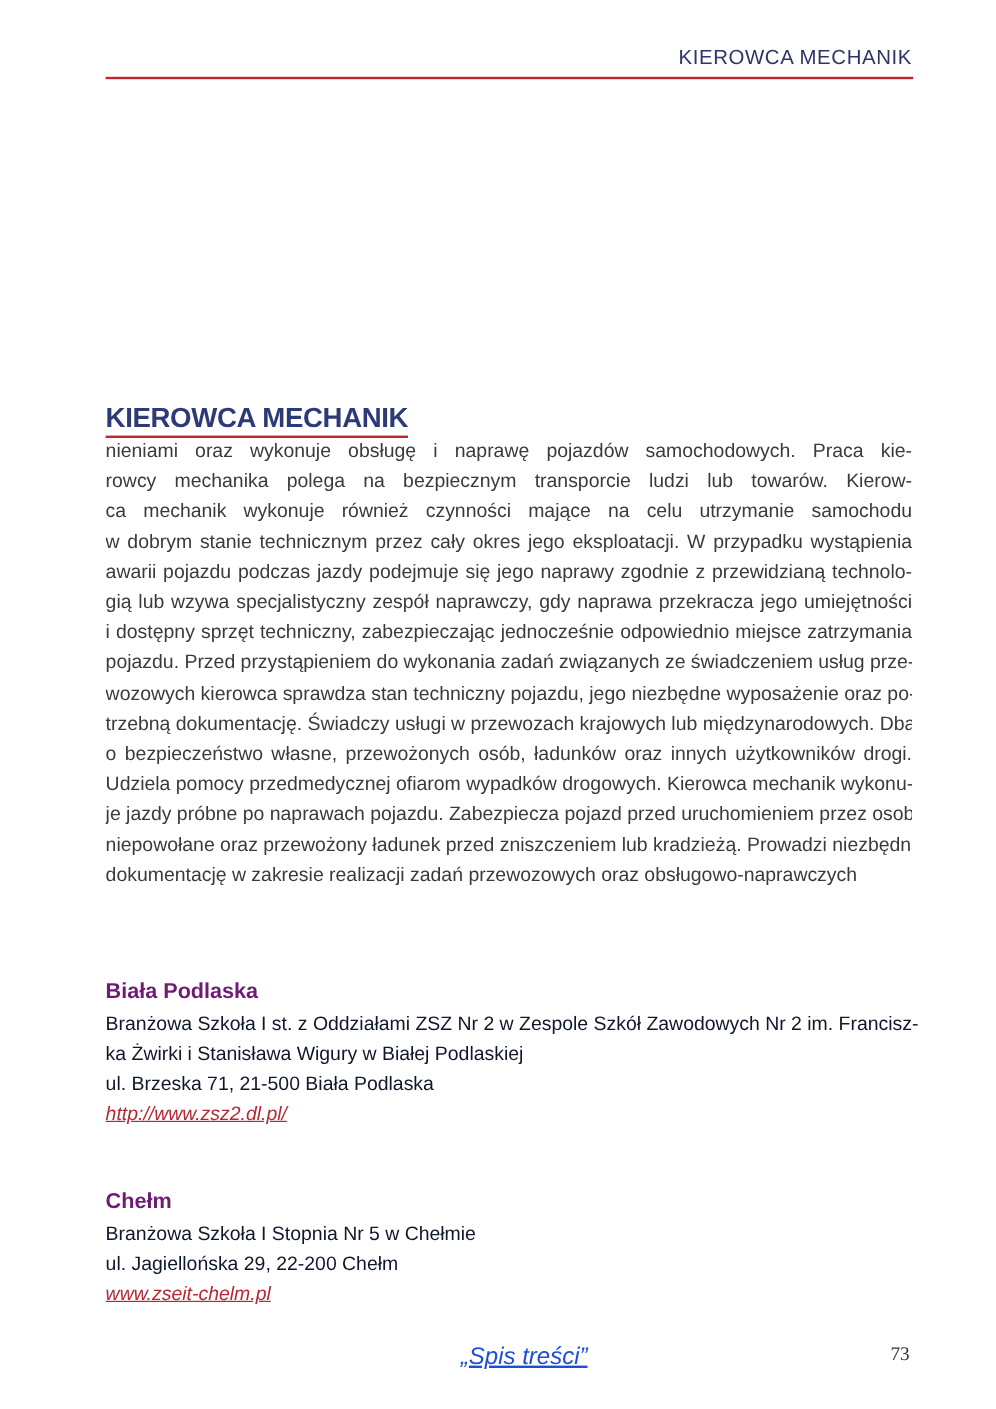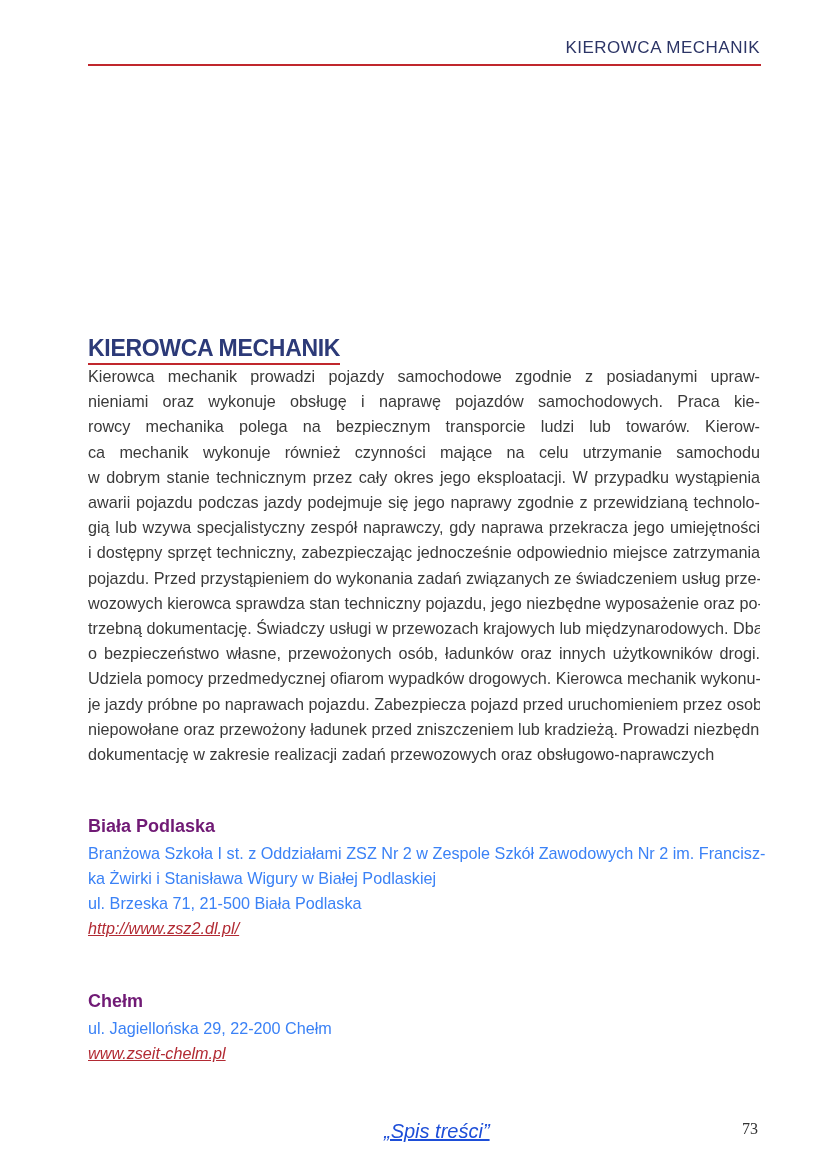--- a/index.html
+++ b/index.html
@@ -10,37 +10,36 @@
   .head-rule { position: absolute; left: 88px; top: 64px; width: 673px; height: 2px; background: #c0272d; }
   .section-title { position: absolute; left: 88px; top: 334px; font-size: 23px; font-weight: bold;
                    color: #2c3a78; letter-spacing: -0.3px; padding-bottom: 1px;
                    border-bottom: 2px solid #c0272d; line-height: 28px; }
   .body-text { position: absolute; left: 88px; top: 364px; width: 672px; font-size: 16.2px;
                line-height: 25.2px; color: #3a3a3a; }
   .body-text .ln { display: block; text-align: justify; text-align-last: justify; white-space: nowrap; overflow: hidden; }
   .body-text .ln.last { text-align-last: left; }
   .block { position: absolute; left: 88px; width: 672px; }
   .city { font-size: 18px; font-weight: bold; color: #701a75; line-height: 24px; margin-bottom: 3px; }
-  .line { font-size: 16.2px; line-height: 25px; color: #3b82f6; white-space: nowrap; }
+  .line { font-size: 16.2px; line-height: 25px; color: #0f172a; white-space: nowrap; }
   .link { font-size: 16.2px; line-height: 25px; color: #b22a33; font-style: italic; text-decoration: underline; cursor: pointer; }
   .footer-link { position: absolute; left: 384px; top: 1120px; font-size: 20px; font-style: italic;
                  color: #1d4ed8; text-decoration: underline; cursor: pointer; }
   .page-num { position: absolute; left: 742px; top: 1120px; font-size: 16px;
               font-family: "Liberation Serif", "DejaVu Serif", serif; color: #333; }
 </style>
 </head>
 <body>
 
 <div class="running-head">KIEROWCA MECHANIK</div>
 <div class="head-rule"></div>
 
 <div class="section-title">KIEROWCA MECHANIK</div>
 
 <div class="body-text">
-  <span class="ln">Kierowca mechanik prowadzi pojazdy samochodowe zgodnie z posiadanymi upraw-</span>
   <span class="ln">nieniami oraz wykonuje obsługę i naprawę pojazdów samochodowych. Praca kie-</span>
   <span class="ln">rowcy mechanika polega na bezpiecznym transporcie ludzi lub towarów. Kierow-</span>
   <span class="ln">ca mechanik wykonuje również czynności mające na celu utrzymanie samochodu</span>
   <span class="ln">w dobrym stanie technicznym przez cały okres jego eksploatacji. W przypadku wystąpienia</span>
   <span class="ln">awarii pojazdu podczas jazdy podejmuje się jego naprawy zgodnie z przewidzianą technolo-</span>
   <span class="ln">gią lub wzywa specjalistyczny zespół naprawczy, gdy naprawa przekracza jego umiejętności</span>
   <span class="ln">i dostępny sprzęt techniczny, zabezpieczając jednocześnie odpowiednio miejsce zatrzymania</span>
   <span class="ln">pojazdu. Przed przystąpieniem do wykonania zadań związanych ze świadczeniem usług prze-</span>
   <span class="ln">wozowych kierowca sprawdza stan techniczny pojazdu, jego niezbędne wyposażenie oraz po-</span>
   <span class="ln">trzebną dokumentację. Świadczy usługi w przewozach krajowych lub międzynarodowych. Dba</span>
@@ -54,18 +53,19 @@
 <div class="block" style="top:814px;">
   <div class="city">Biała Podlaska</div>
   <div class="line">Branżowa Szkoła I st. z Oddziałami ZSZ Nr 2 w Zespole Szkół Zawodowych Nr 2 im. Francisz-</div>
   <div class="line">ka Żwirki i Stanisława Wigury w Białej Podlaskiej</div>
   <div class="line">ul. Brzeska 71, 21-500 Biała Podlaska</div>
   <div class="link">http://www.zsz2.dl.pl/</div>
 </div>
 
 <div class="block" style="top:989px;">
   <div class="city">Chełm</div>
+  <div class="line">Branżowa Szkoła I Stopnia Nr 5 w Chełmie</div>
   <div class="line">ul. Jagiellońska 29, 22-200 Chełm</div>
   <div class="link">www.zseit-chelm.pl</div>
 </div>
 
 <div class="footer-link">„Spis treści”</div>
 <div class="page-num">73</div>
 
 </body></html>

